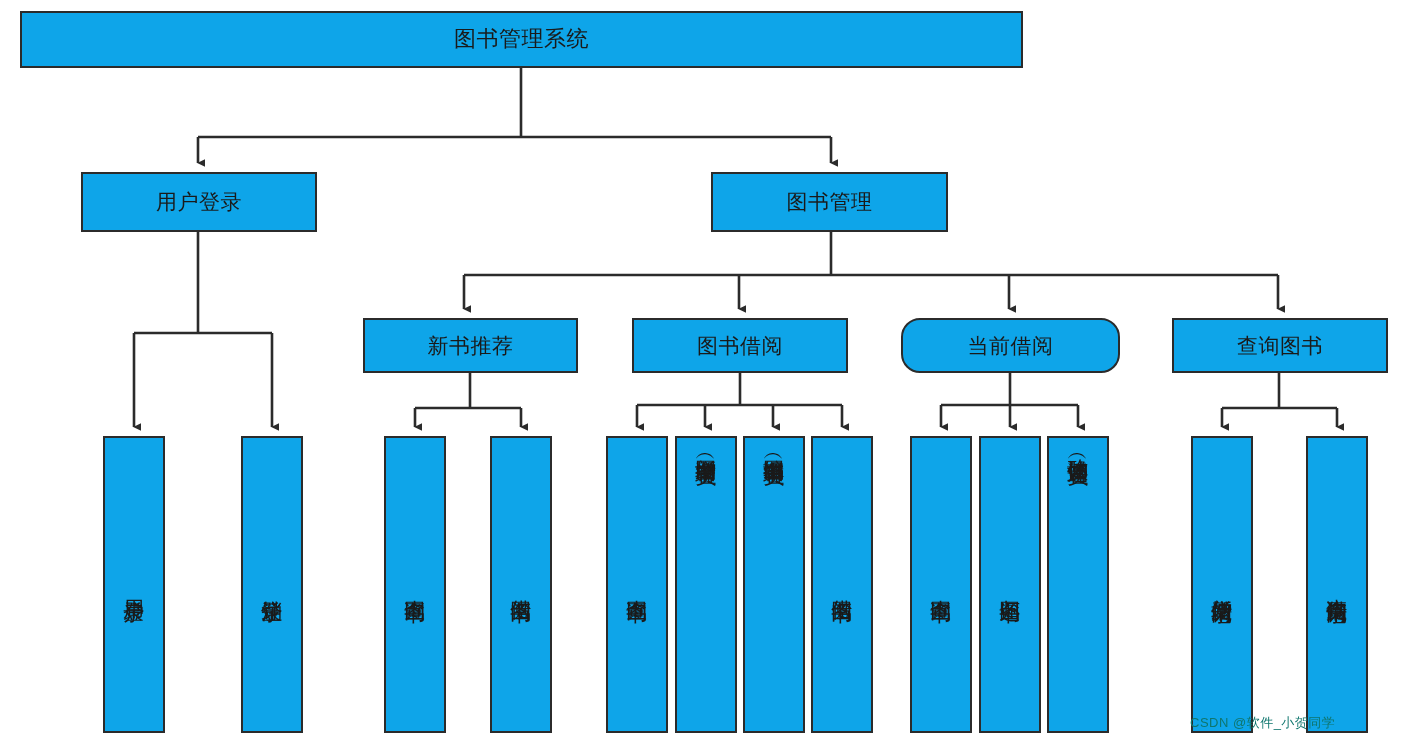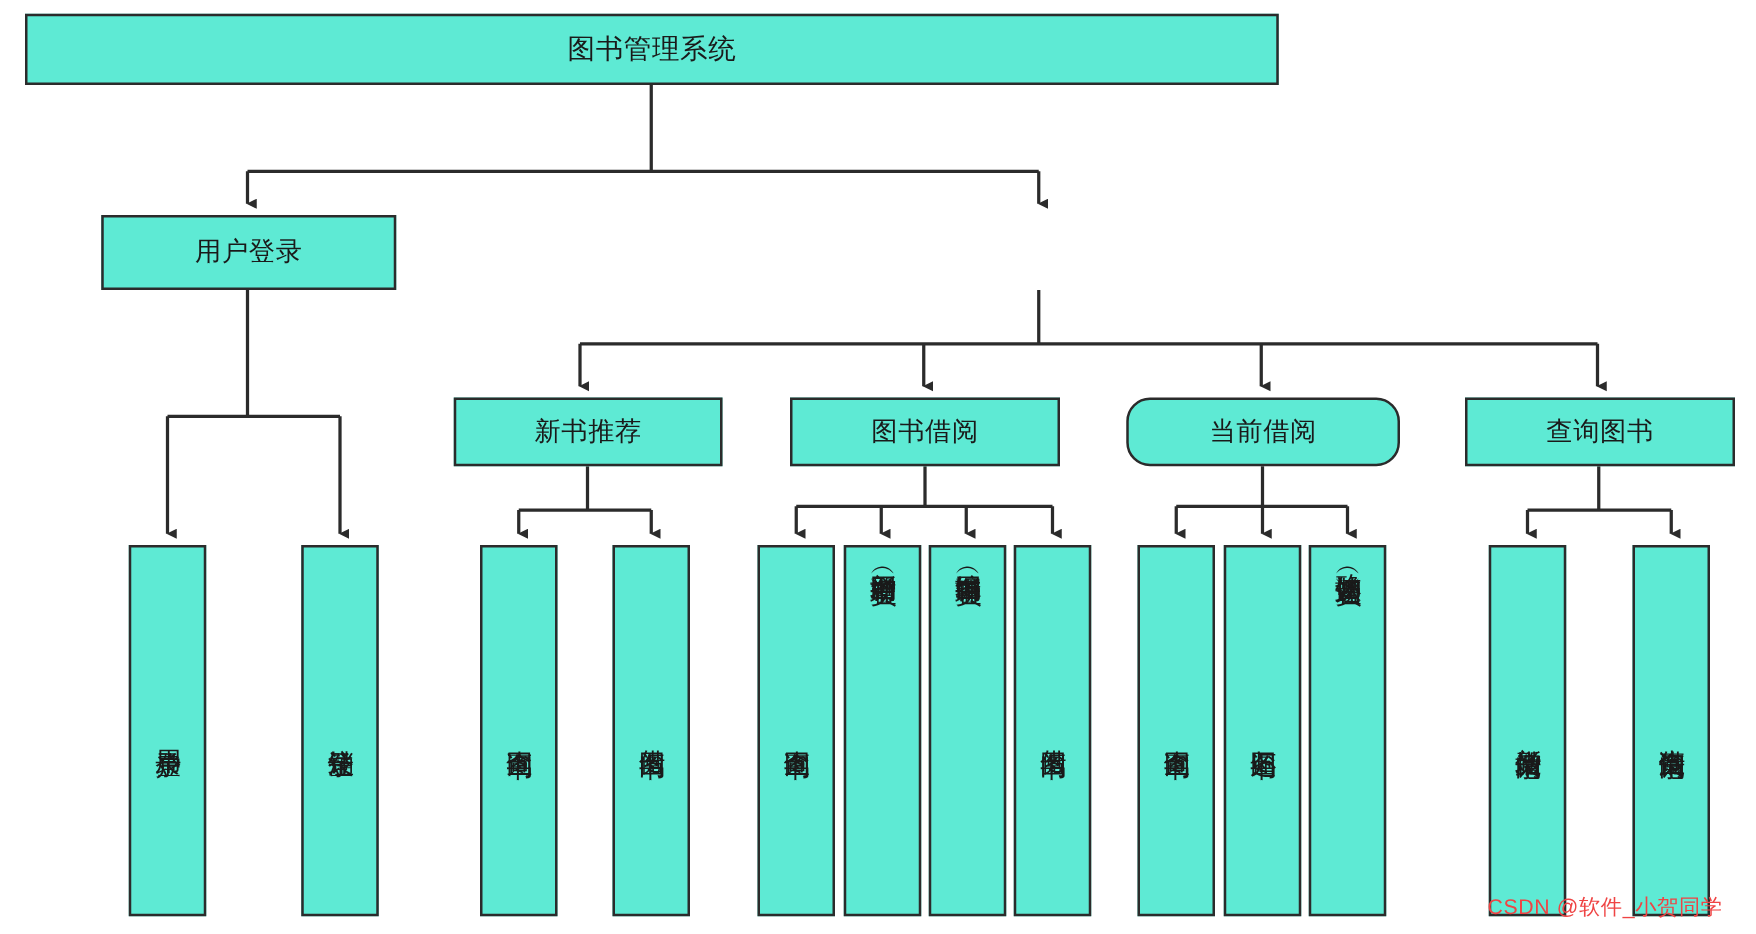--- a/index.html
+++ b/index.html
@@ -22,21 +22,21 @@
     position: absolute;
     left: 0;
     top: 0;
     width: 1405px;
     height: 747px;
     pointer-events: none;
   }
   .node {
     position: absolute;
     box-sizing: border-box;
-    background: #5eead4;
+    background: #0ea5e9;
     border: 2.5px solid #2b2b2b;
     display: flex;
     align-items: center;
     justify-content: center;
     color: #1a1a1a;
   }
   .node .node-label {
     display: block;
     text-align: center;
     line-height: 1.12;
@@ -63,22 +63,22 @@
     line-height: 1.02;
     letter-spacing: 1px;
     max-height: 100%;
   }
   .node.vert.centered {
     align-items: center;
     padding-top: 0;
   }
   .watermark {
     position: absolute;
-    font-size: 17px;
-    color: #ef4444;
+    font-size: 13px;
+    color: #0f766e;
     white-space: nowrap;
     letter-spacing: 0.5px;
   }
 </style>
 </head>
 <body>
 
 <div id="diagram-root">
 
   <svg id="edge-layer" viewBox="0 0 1405 747" width="1405" height="747" xmlns="http://www.w3.org/2000/svg">
@@ -131,20 +131,23 @@
     </g>
   </svg>
 
   <div class="node horiz root" style="left:20px; top:11px; width:1003px; height:57px;">
     <span class="node-label">图书管理系统</span>
   </div>
 
   <div class="node horiz" style="left:81px; top:172px; width:236px; height:60px;">
     <span class="node-label">用户登录</span>
   </div>
+  <div class="node horiz" style="left:711px; top:172px; width:237px; height:60px;">
+    <span class="node-label">图书管理</span>
+  </div>
 
   <div class="node horiz" style="left:632px; top:318px; width:216px; height:55px;">
     <span class="node-label">图书借阅</span>
   </div>
   <div class="node horiz" style="left:363px; top:318px; width:215px; height:55px;">
     <span class="node-label">新书推荐</span>
   </div>
   <div class="node horiz" style="left:901px; top:318px; width:219px; height:55px;border-radius:19px;">
     <span class="node-label">当前借阅</span>
   </div>

